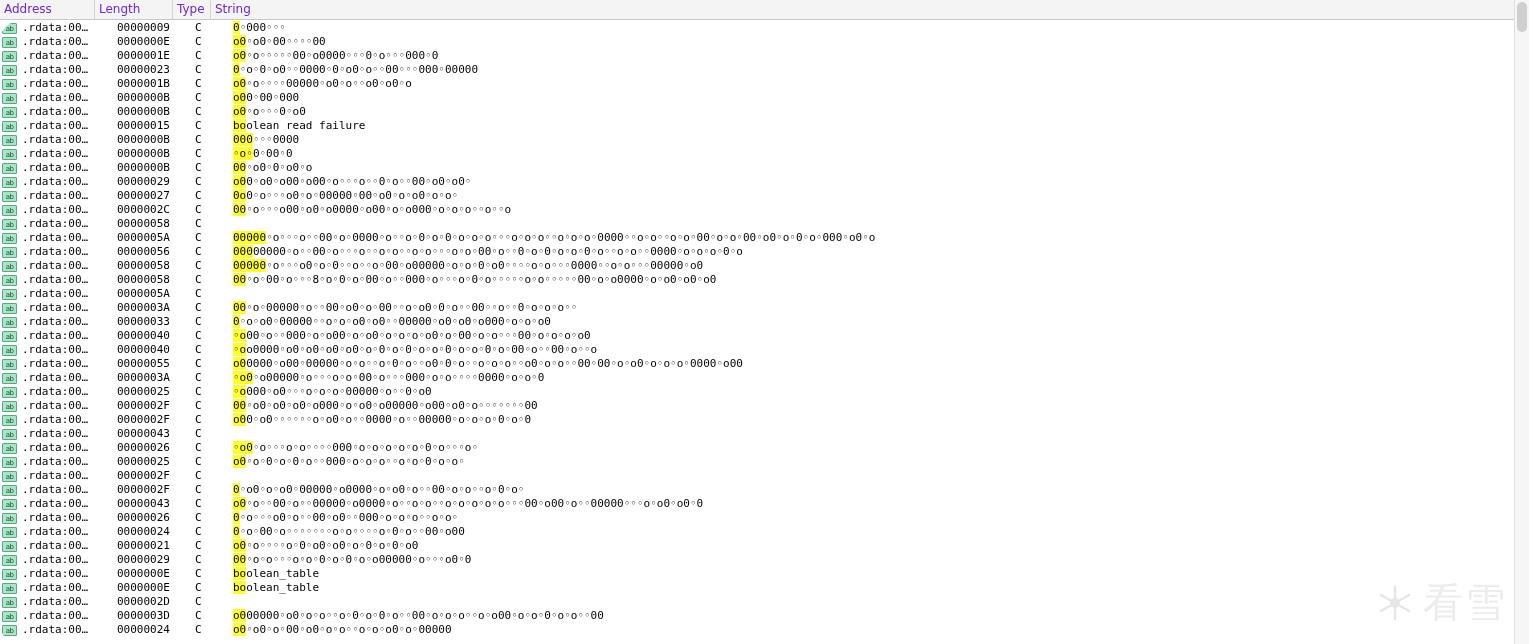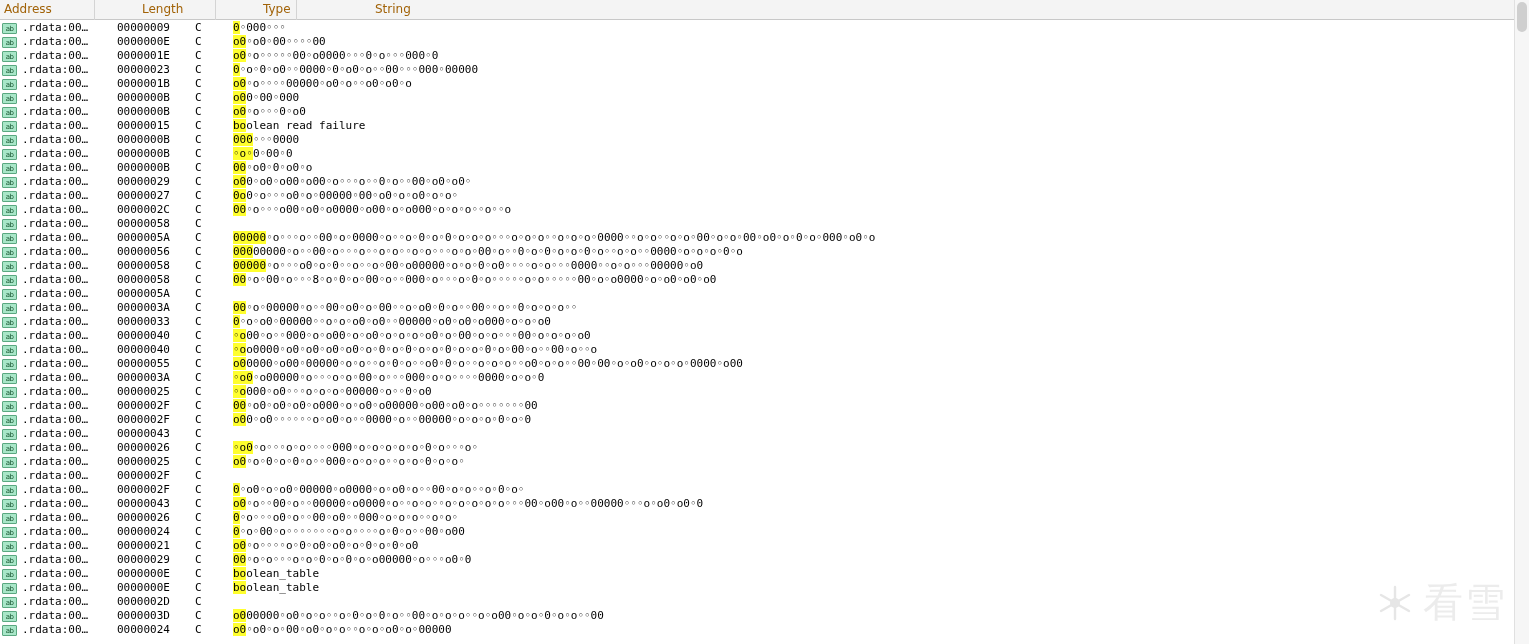--- a/index.html
+++ b/index.html
@@ -19,51 +19,51 @@
     overflow: hidden;
   }
 
   
   .header {
     display: flex;
     height: 20px;
     background: #f4f4f4;
     border-bottom: 1px solid #c8c8c8;
     font-size: 12px;
-    color: #a16207;
+    color: #6d28d9;
     align-items: center;
     box-sizing: border-box;
-    gap: 43px;
   }
   .header .hcell {
     box-sizing: border-box;
     padding-left: 4px;
     height: 20px;
     line-height: 19px;
     border-right: 1px solid #d4d4d4;
     white-space: nowrap;
     overflow: hidden;
     font-family: "DejaVu Sans", sans-serif;
     font-size: 12px;
   }
   .h-address { width: 95px; }
   .h-length  { width: 78px; }
   .h-type    { width: 38px; }
-  .h-string  { flex: 1 1 auto; border-right: none; margin-left: 31px; }
+  .h-string  { flex: 1 1 auto; border-right: none; }
 
   
   .rows {
     position: absolute;
     top: 21px;
     left: 0;
     width: 1529px;
     height: 623px;
     overflow: hidden;
     font-family: "DejaVu Sans Mono", monospace;
     font-size: 11px;
+    border-radius: 20px;
   }
   .row {
     display: flex;
     height: 14px;
     line-height: 14px;
     white-space: nowrap;
   }
   .cell {
     box-sizing: border-box;
     height: 14px;

